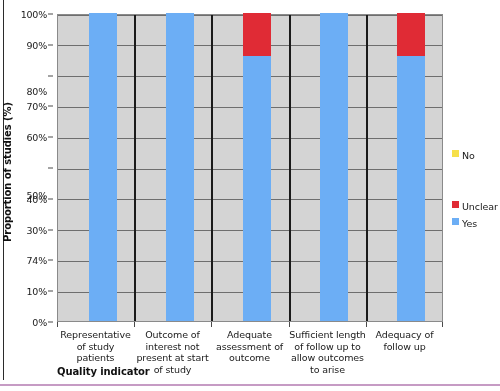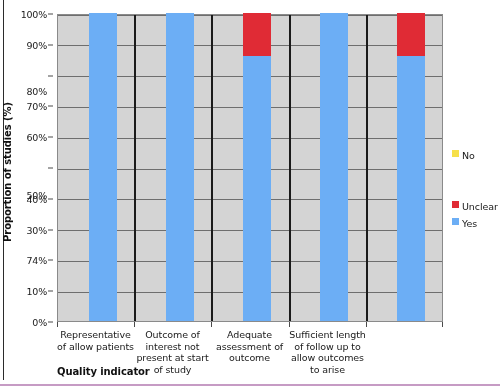--- a/index.html
+++ b/index.html
@@ -226,28 +226,29 @@
         <div class="seg seg-yes" style="height: 308px; background: rgb(108, 174, 245);"></div>
       </div>
       <div class="bar-group" style="left: 339.4px;">
         <div class="seg seg-unclear" style="height: 43.12px; background: rgb(224, 43, 53);"></div>
         <div class="seg seg-yes" style="height: 264.88px; background: rgb(108, 174, 245);"></div>
       </div>
     </div>
 
   <div id="x-axis">
       <div class="x-tick-mark" style="left: 0px;"></div>
-      <div class="x-cat-label" style="left: 0px; width: 77px;">Representative of allow patients</div>
+      <div class="x-cat-label" style="left: 0px; width: 77px;">Representative of study patients</div>
       <div class="x-tick-mark" style="left: 77px;"></div>
       <div class="x-cat-label" style="left: 77px; width: 77px;">Outcome of interest not present at start of study</div>
       <div class="x-tick-mark" style="left: 154px;"></div>
       <div class="x-cat-label" style="left: 154px; width: 77px;">Adequate assessment of outcome</div>
       <div class="x-tick-mark" style="left: 232px;"></div>
       <div class="x-cat-label" style="left: 232px; width: 77px;">Sufficient length of follow up to allow outcomes to arise</div>
       <div class="x-tick-mark" style="left: 309px;"></div>
+      <div class="x-cat-label" style="left: 309px; width: 77px;">Adequacy of follow up</div>
       <div class="x-tick-mark" style="left: 385px;"></div>
     </div>
   <div id="x-axis-title">Quality indicator</div>
 
   <div id="legend">
       <div class="legend-row" style="top: 0px;">
         <span class="legend-swatch" style="background: rgb(246, 224, 74);"></span>
         <span class="legend-label">No</span>
       </div>
       <div class="legend-row" style="top: 34px; margin-top: 17px;">

